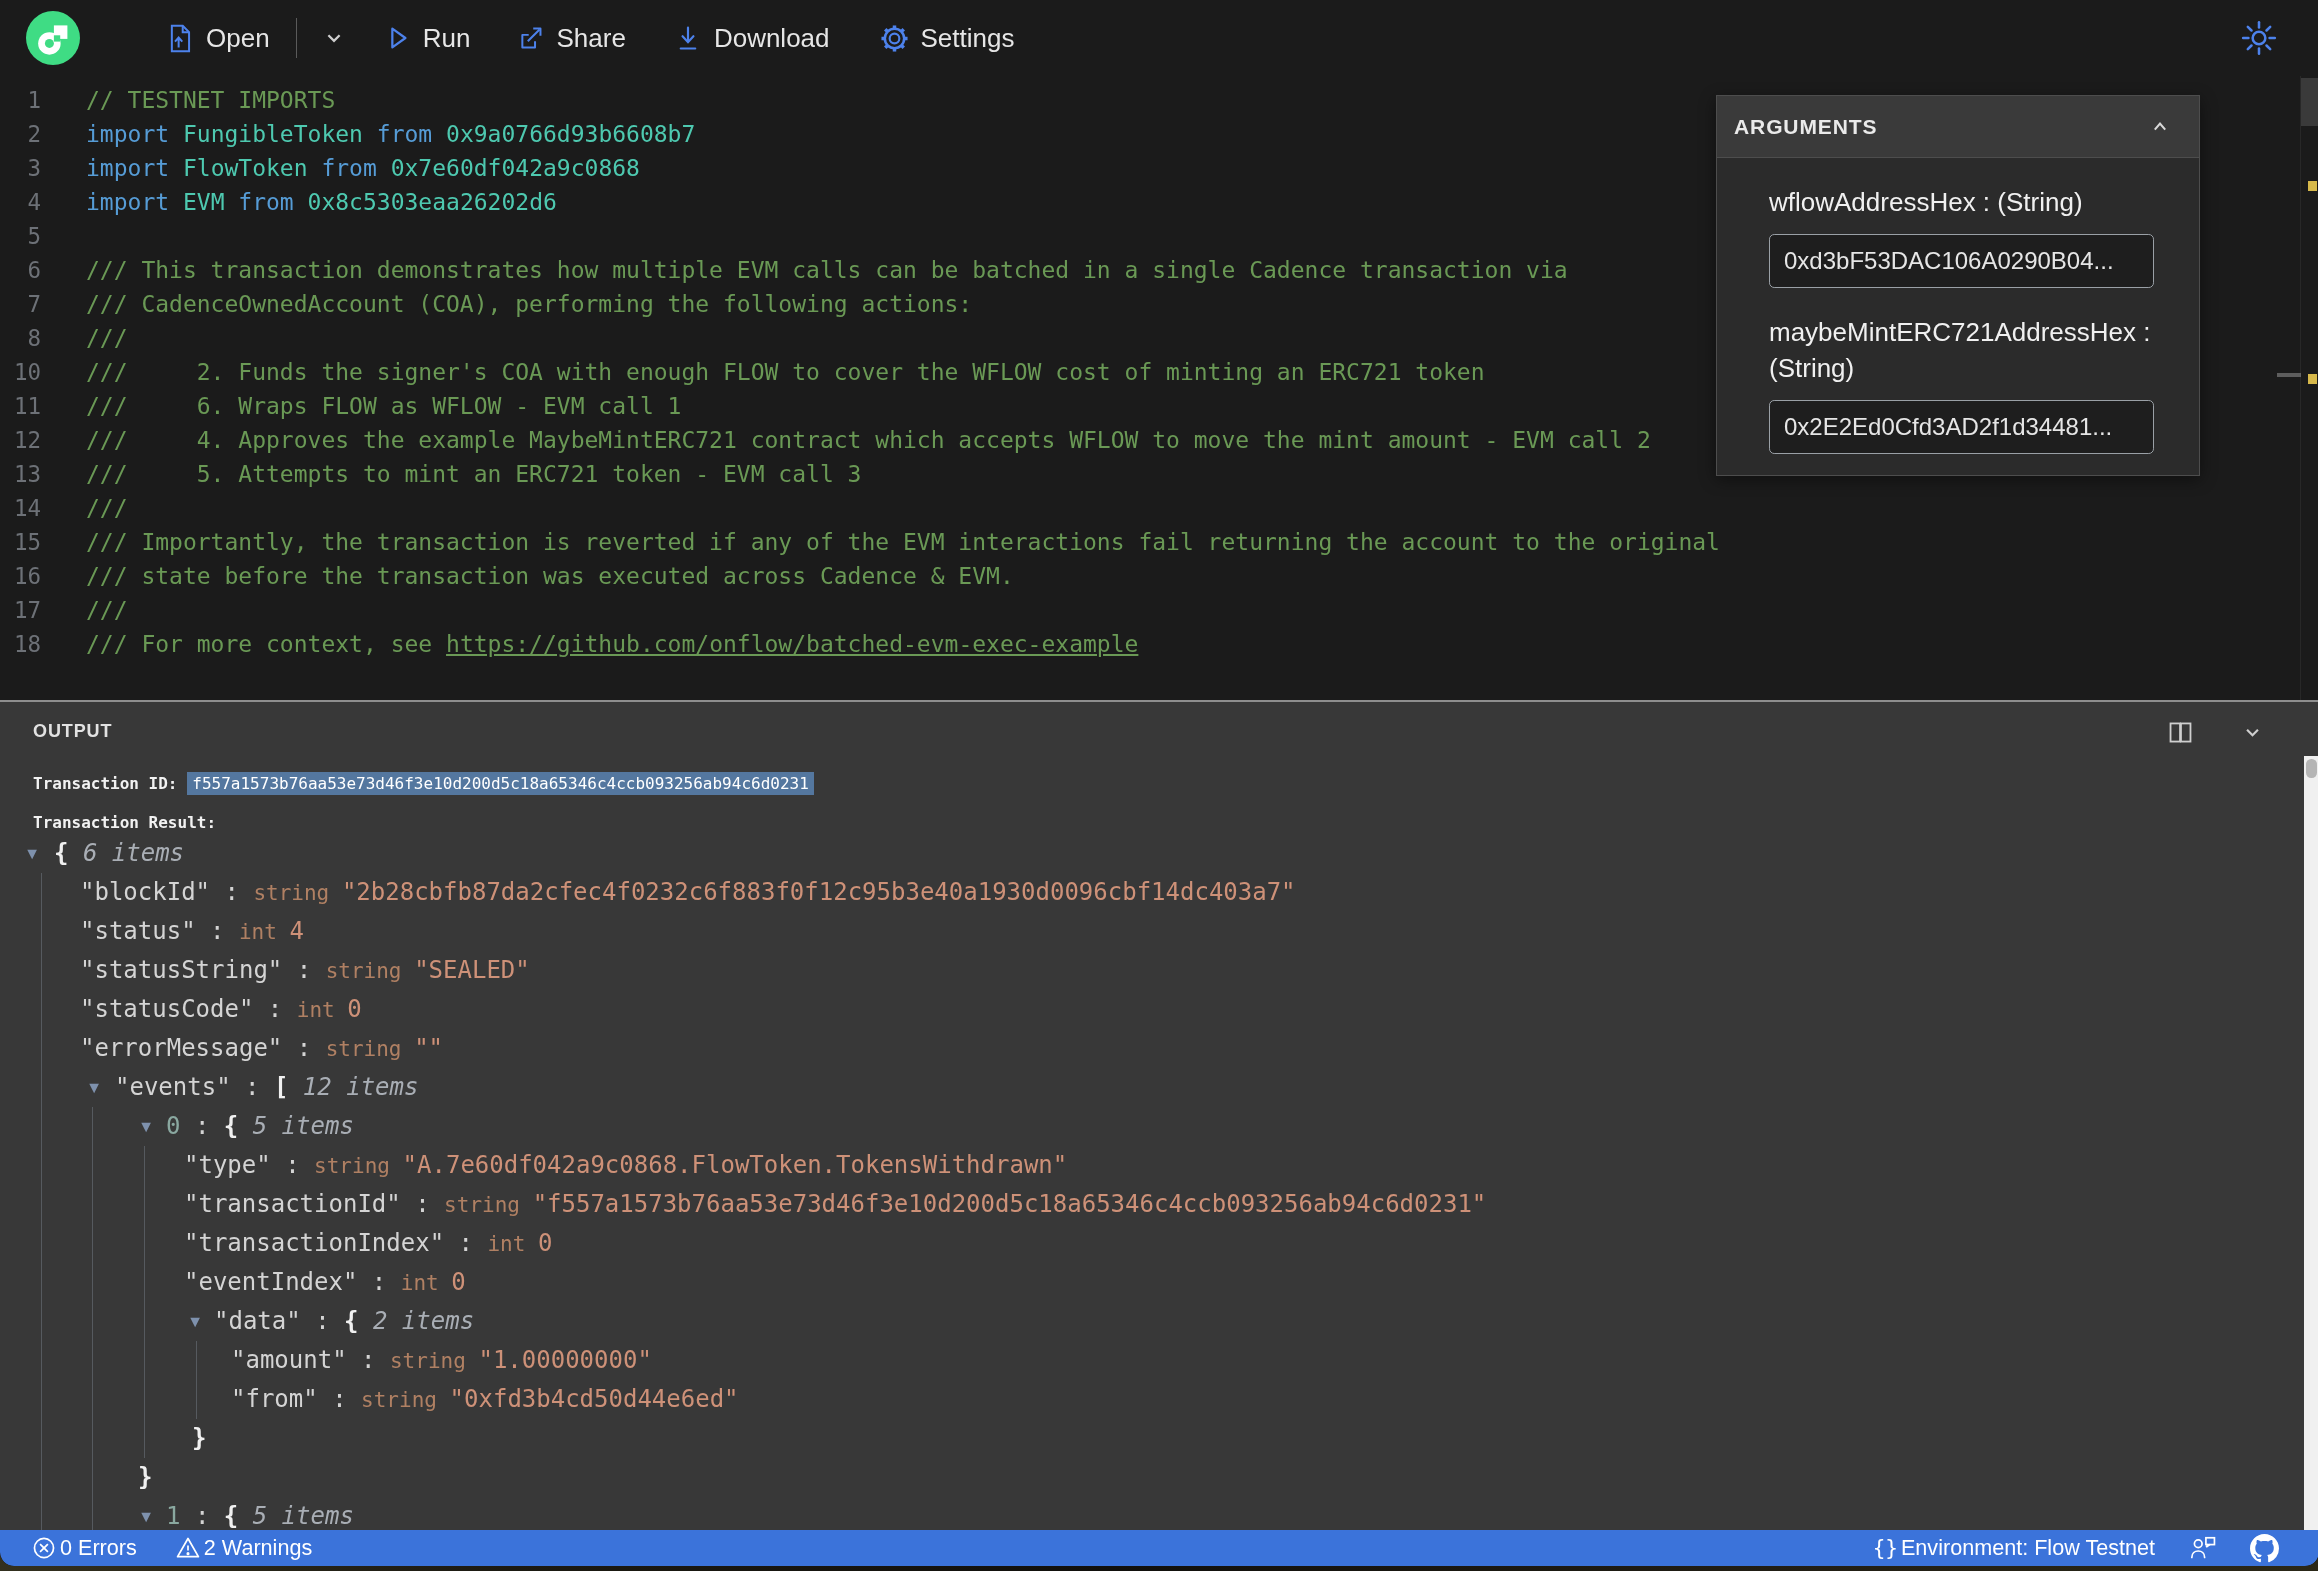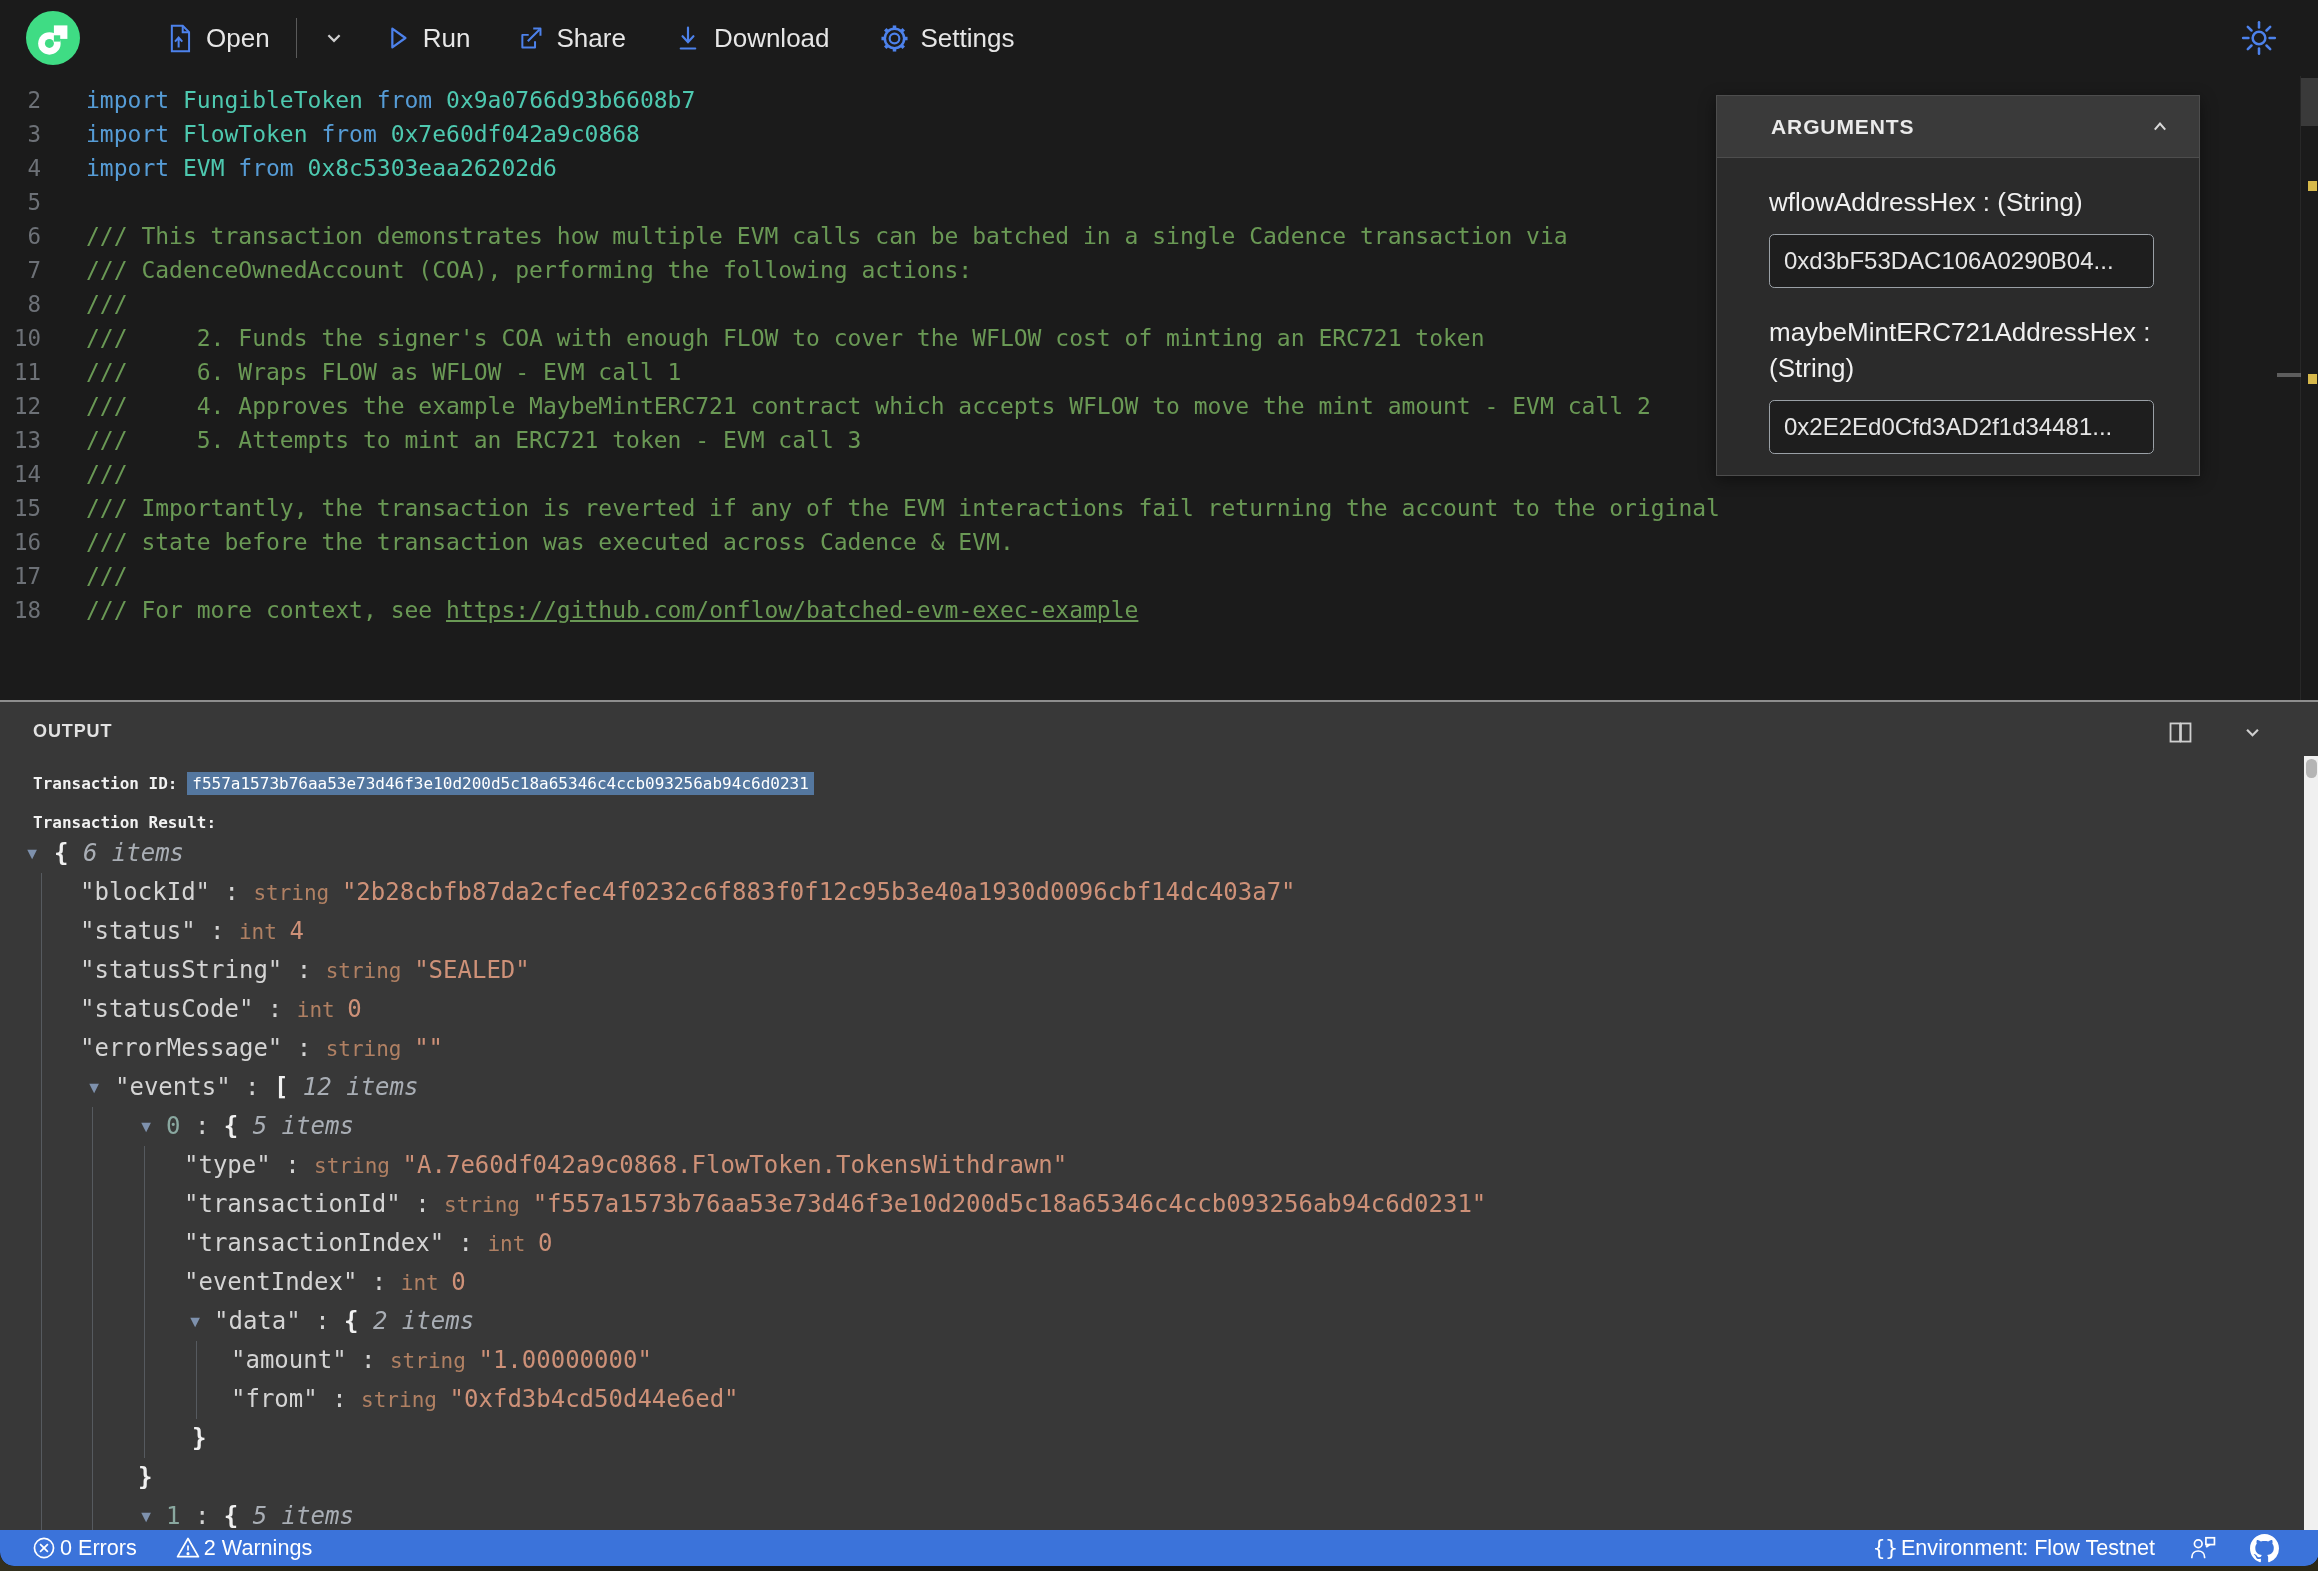--- a/index.html
+++ b/index.html
@@ -27,21 +27,21 @@
   .lcode { margin-left:45px; }
   .tok { white-space:pre; }
   .cm { color:#6A9955; } .kw { color:#569CD6; } .ty { color:#4EC9B0; }
   .lk { color:#6A9955; text-decoration:underline; }
   .ed-edge { position:absolute; left:2300px; top:0; width:0.9px; height:624px; background:#282828; }
   .ed-thumb { position:absolute; left:2301px; top:1.7px; width:17.3px; height:48px; background:#3a3a3a; }
   .ruler-mark { position:absolute; width:8.6px; height:10.4px; background:#d7b94b; left:2308px; }
   .ruler-dash { position:absolute; left:2277px; width:24px; height:3.5px; background:#8a8a8a; opacity:.6; }
   
   .args { position:absolute; left:1716px; top:95px; width:484px; height:381px; background:#2b2b2b; border:0.9px solid #4d4d4d; box-shadow:0 3.5px 15.6px rgba(0,0,0,.45); }
-  .args-header { height:62px; background:#3a3a3a; border-bottom:0.9px solid #4d4d4d; display:flex; align-items:center; justify-content:space-between; padding:0 26px 0 54px; }
+  .args-header { height:62px; background:#3a3a3a; border-bottom:0.9px solid #4d4d4d; display:flex; align-items:center; justify-content:space-between; padding:0 26px 0 17px; }
   .args-title { color:#eaeaea; font-size:21px; font-weight:bold; letter-spacing:0.9px; }
   .arg-label { color:#f0f0f0; font-size:26px; margin:26px 35px 0 52px; line-height:36px; }
   .arg-input { display:block; margin:14px 0 0 52px; width:385px; height:54px; background:#1e1e1e; border:0.9px solid #9aa0a6; border-radius:5.2px; color:#e6e6e6; font-size:24px; font-family:"Liberation Sans", sans-serif; padding:0 14px; }
   
   .divider { position:absolute; left:0; top:700px; width:2319px; height:1.7px; background:#8e8e8e; }
   .output { position:absolute; left:0; top:702px; width:2319px; height:828px; background:#383838; overflow:hidden; }
   .out-title { position:absolute; left:33px; top:19px; color:#e2e2e2; font-size:18px; font-weight:bold; letter-spacing:0.9px; }
   .out-icons { position:absolute; right:52px; top:15.6px; display:flex; gap:43px; color:#cfcfcf; }
   .mono { font-family:"DejaVu Sans Mono", monospace; }
   .tx-line { position:absolute; left:33px; font-size:16px; line-height:39px; white-space:pre; color:#f2f2f2; font-weight:bold; }
@@ -141,20 +141,21 @@
         <line x1="28" y1="18" x2="33" y2="18"></line>
       <line x1="7.4" y1="7.4" x2="10.9" y2="10.9"></line>
         <line x1="25.1" y1="25.1" x2="28.6" y2="28.6"></line>
       <line x1="7.4" y1="28.6" x2="10.9" y2="25.1"></line>
         <line x1="25.1" y1="10.9" x2="28.6" y2="7.4"></line>
     </svg>
   </div>
 
   <div class="editor">
     <div class="code-lines">
+        <div class="line"><span class="lnum">1</span><span class="lcode"><span class="tok cm">// TESTNET IMPORTS</span></span></div>
         <div class="line"><span class="lnum">2</span><span class="lcode"><span class="tok kw">import </span><span class="tok ty">FungibleToken </span><span class="tok kw">from </span><span class="tok ty">0x9a0766d93b6608b7</span></span></div>
         <div class="line"><span class="lnum">3</span><span class="lcode"><span class="tok kw">import </span><span class="tok ty">FlowToken </span><span class="tok kw">from </span><span class="tok ty">0x7e60df042a9c0868</span></span></div>
         <div class="line"><span class="lnum">4</span><span class="lcode"><span class="tok kw">import </span><span class="tok ty">EVM </span><span class="tok kw">from </span><span class="tok ty">0x8c5303eaa26202d6</span></span></div>
         <div class="line"><span class="lnum">5</span><span class="lcode"></span></div>
         <div class="line"><span class="lnum">6</span><span class="lcode"><span class="tok cm">/// This transaction demonstrates how multiple EVM calls can be batched in a single Cadence transaction via</span></span></div>
         <div class="line"><span class="lnum">7</span><span class="lcode"><span class="tok cm">/// CadenceOwnedAccount (COA), performing the following actions:</span></span></div>
         <div class="line"><span class="lnum">8</span><span class="lcode"><span class="tok cm">///</span></span></div>
         <div class="line"><span class="lnum">10</span><span class="lcode"><span class="tok cm">///     2. Funds the signer's COA with enough FLOW to cover the WFLOW cost of minting an ERC721 token</span></span></div>
         <div class="line"><span class="lnum">11</span><span class="lcode"><span class="tok cm">///     6. Wraps FLOW as WFLOW - EVM call 1</span></span></div>
         <div class="line"><span class="lnum">12</span><span class="lcode"><span class="tok cm">///     4. Approves the example MaybeMintERC721 contract which accepts WFLOW to move the mint amount - EVM call 2</span></span></div>

